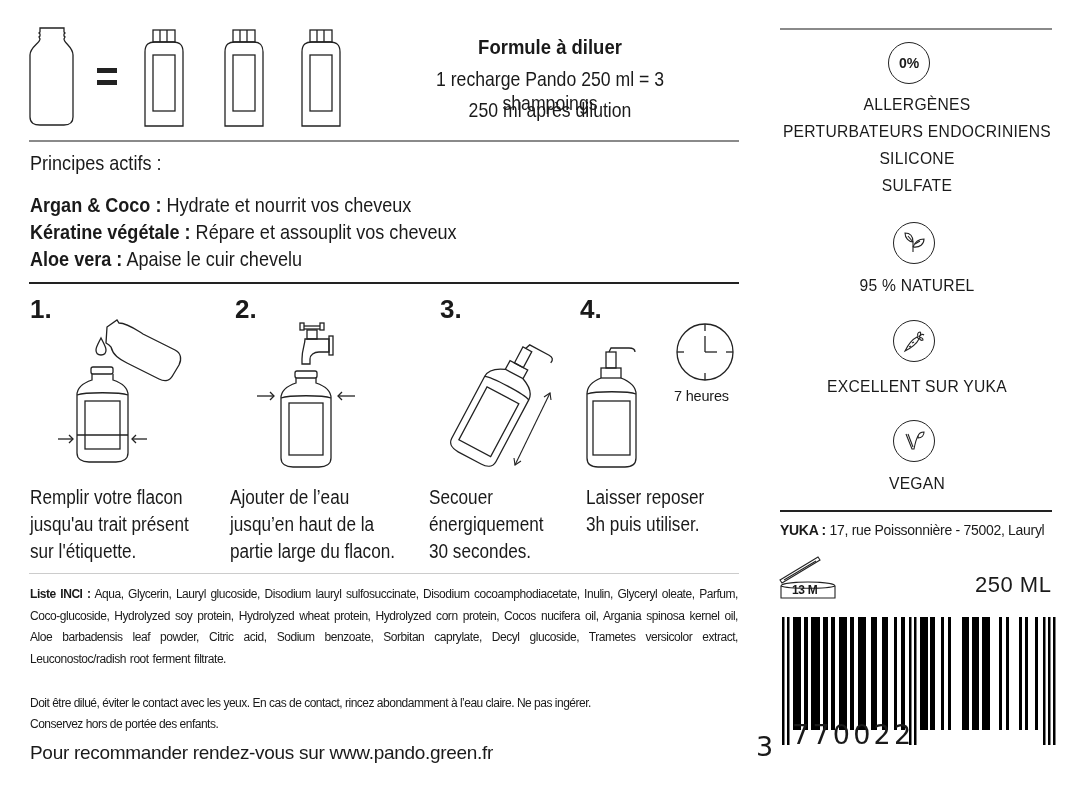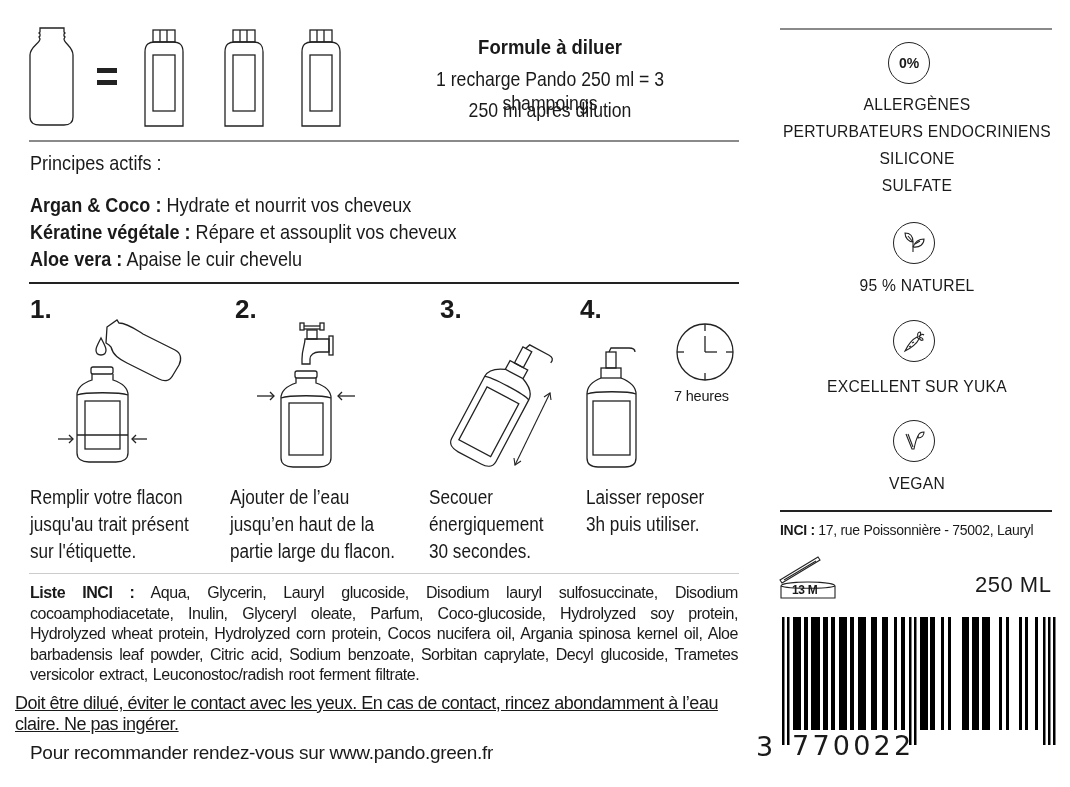--- a/index.html
+++ b/index.html
@@ -16,24 +16,24 @@
   .formula-line { left: 360px; width: 380px; text-align: center; font-size: 21px; transform: scaleX(0.84); transform-origin: center; }
 
   .section-title { font-size: 21px; transform: scaleX(0.86); transform-origin: left; white-space: nowrap; }
   .actif-line { font-size: 21px; transform: scaleX(0.86); transform-origin: left; white-space: nowrap; }
   .actif-line b { font-weight: bold; }
 
   .step-num { font-size: 26px; font-weight: bold; }
   .step-text { font-size: 19.5px; line-height: 27px; transform: scaleX(0.88); transform-origin: left; white-space: nowrap; }
 
   .inci { left: 30px; top: 583px; width: 708px; font-size: 16px; line-height: 20.5px; text-align: justify; transform: scaleX(1); }
-  .inci-inner { font-size: 16px; letter-spacing: -0.45px; word-spacing: 1px; }
+  .inci-inner { font-size: 12px; letter-spacing: -0.45px; word-spacing: 1px; }
   .inci b { font-weight: bold; }
 
-  .warning { left: 15px; top: 693px; width: 720px; font-size: 18px; line-height: 21px; letter-spacing: -0.5px; text-decoration: underline; }
+  .warning { left: 30px; top: 693px; width: 720px; font-size: 12px; line-height: 21px; letter-spacing: -0.5px; }
   .recommend { left: 30px; top: 742px; font-size: 19px; letter-spacing: -0.3px; }
 
   
   .badge-circle { position: absolute; border: 1.6px solid #222; border-radius: 50%; width: 44px; height: 44px; display: flex; align-items: center; justify-content: center; }
   .badge-label { position: absolute; width: 300px; left: 767px; text-align: center; font-size: 17px; letter-spacing: 0.3px; transform: scaleX(0.92); transform-origin: center; }
 
   .address { left: 780px; top: 522px; font-size: 14px; white-space: nowrap; letter-spacing: -0.3px; }
   .volume { left: 975px; top: 572px; font-size: 22px; letter-spacing: 0.5px; text-align: right; }
 
   .barcode-digits { font-family: "DejaVu Sans", sans-serif; font-size: 27px; letter-spacing: 3.2px; }
@@ -199,20 +199,21 @@
 </div>
 
 <div class="hr" style="left:29px;top:573px;width:710px;height:1px;background:#ccc"></div>
 
 <div class="abs inci">
   <span class="inci-inner"><b>Liste INCI :</b><span> Aqua, Glycerin, Lauryl glucoside, Disodium lauryl sulfosuccinate, Disodium cocoamphodiacetate, Inulin, Glyceryl oleate, Parfum, Coco-glucoside, Hydrolyzed soy protein, Hydrolyzed wheat protein, Hydrolyzed corn protein, Cocos nucifera oil, Argania spinosa kernel oil, Aloe barbadensis leaf powder, Citric acid, Sodium benzoate, Sorbitan caprylate, Decyl glucoside, Trametes versicolor extract, Leuconostoc/radish root ferment filtrate.</span></span>
 </div>
 
 <div class="abs warning">
   <div>Doit être dilué, éviter le contact avec les yeux. En cas de contact, rincez abondamment à l’eau claire. Ne pas ingérer.</div>
+  <div>Conservez hors de portée des enfants.</div>
 </div>
 
 <div class="abs recommend">Pour recommander rendez-vous sur www.pando.green.fr</div>
 
 <div class="hr gray" style="left:780px;top:28px;width:272px"></div>
 
 <div>
   <div class="badge-circle" style="left:888px;top:42px;width:42px;height:42px">
     <span style="font-size:14px;font-weight:bold">0%</span>
   </div>
@@ -260,21 +261,21 @@
       <path d="M7,6 L12,19"></path>
       <path d="M17,8 C18,5 21,4 23,4 C23,7 21,10 17,10 Z"></path>
     </g>
       </svg>
   </div>
   <div class="badge-label" style="top:474px">VEGAN</div>
 </div>
 
 <div class="hr" style="left:780px;top:510px;width:272px;height:1.5px;background:#222"></div>
 
-<div class="abs address"><b>INCI :</b><span> 17, rue Poissonnière - 75002, Lauryl</span></div>
+<div class="abs address"><b>YUKA :</b><span> 17, rue Poissonnière - 75002, Lauryl</span></div>
 
 <div class="abs" style="left:778px;top:550px;width:60px;height:50px">
   <svg width="60" height="50" style="position:absolute;left:0;top:0">
     <g fill="none" stroke="#222" stroke-width="1.1">
       <path d="M2,30 L40,7 L42,10 L4,33 Z"></path>
       <line x1="6" y1="30" x2="38" y2="11"></line>
       <path d="M3,36 C3,33 20,32 30,32 C40,32 57,33 57,36 L57,48 L3,48 Z"></path>
       <path d="M3,36 C10,39 50,39 57,36"></path>
     </g>
   </svg>
@@ -318,14 +319,14 @@
         <rect x="249" y="3" width="3" height="113"></rect>
       <rect x="255" y="3" width="3" height="113"></rect>
         <rect x="265" y="3" width="3" height="113"></rect>
 
       <rect x="273" y="3" width="2.5" height="128"></rect>
         <rect x="278" y="3" width="2.5" height="128"></rect>
       <rect x="283" y="3" width="2.5" height="128"></rect>
     </g>
   </svg>
   <span class="abs barcode-digits" style="left:-14px;top:117px">3</span>
-  <span class="abs barcode-digits" style="left:22px;top:116px">770022</span>
+  <span class="abs barcode-digits" style="left:22px;top:105px">770022</span>
 </div>
 
 </body></html>

